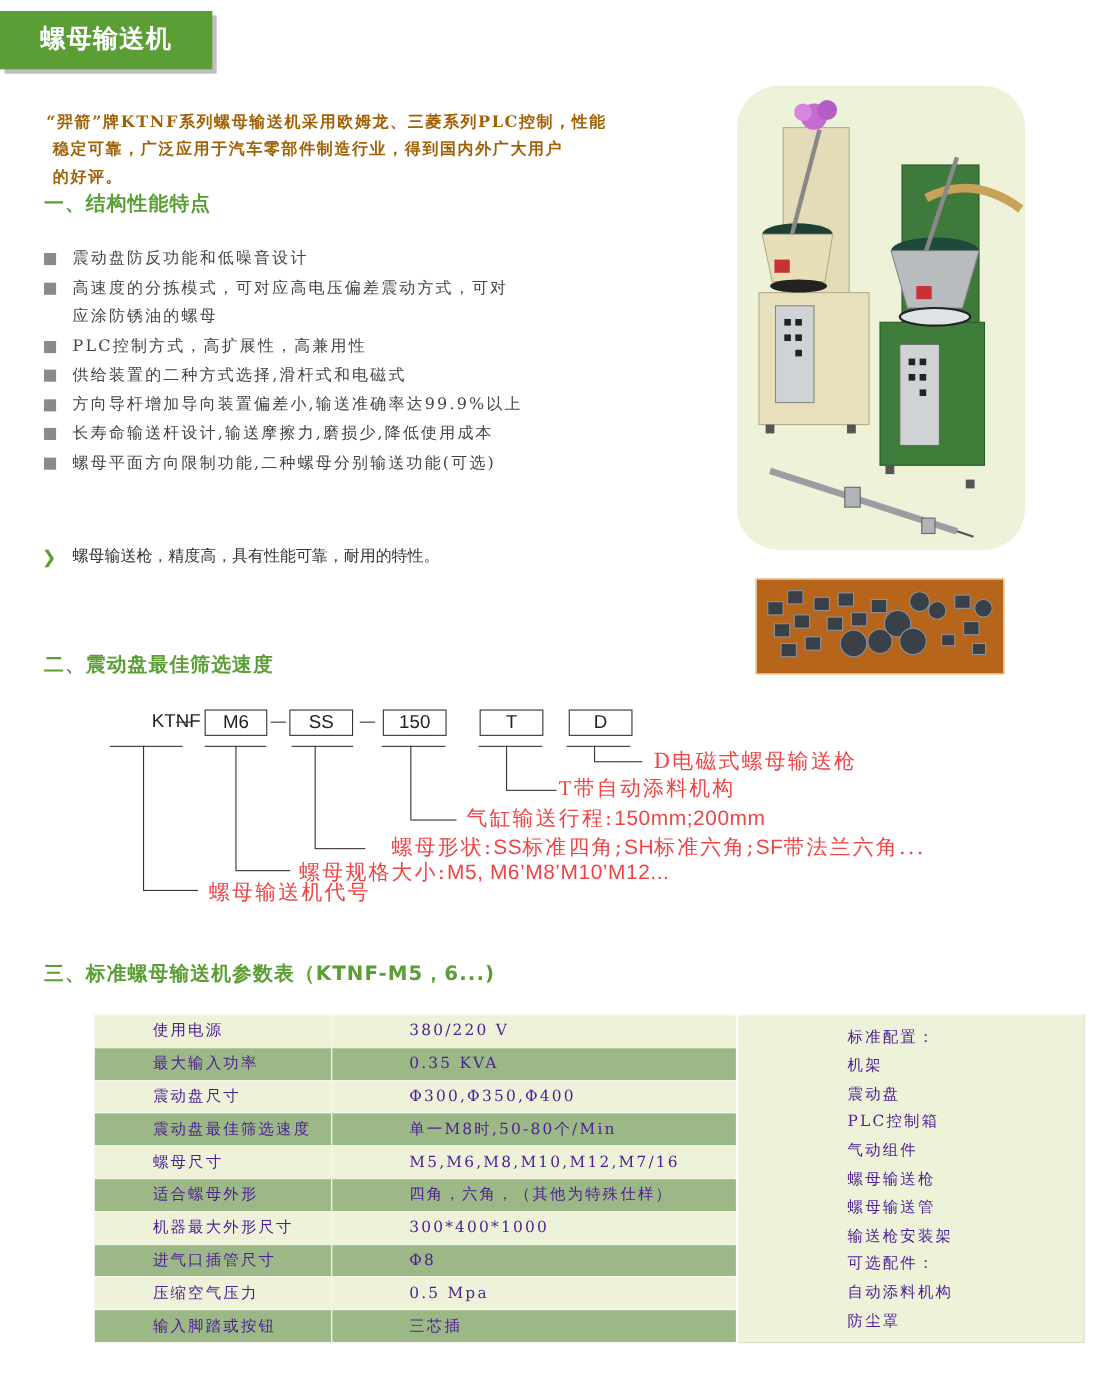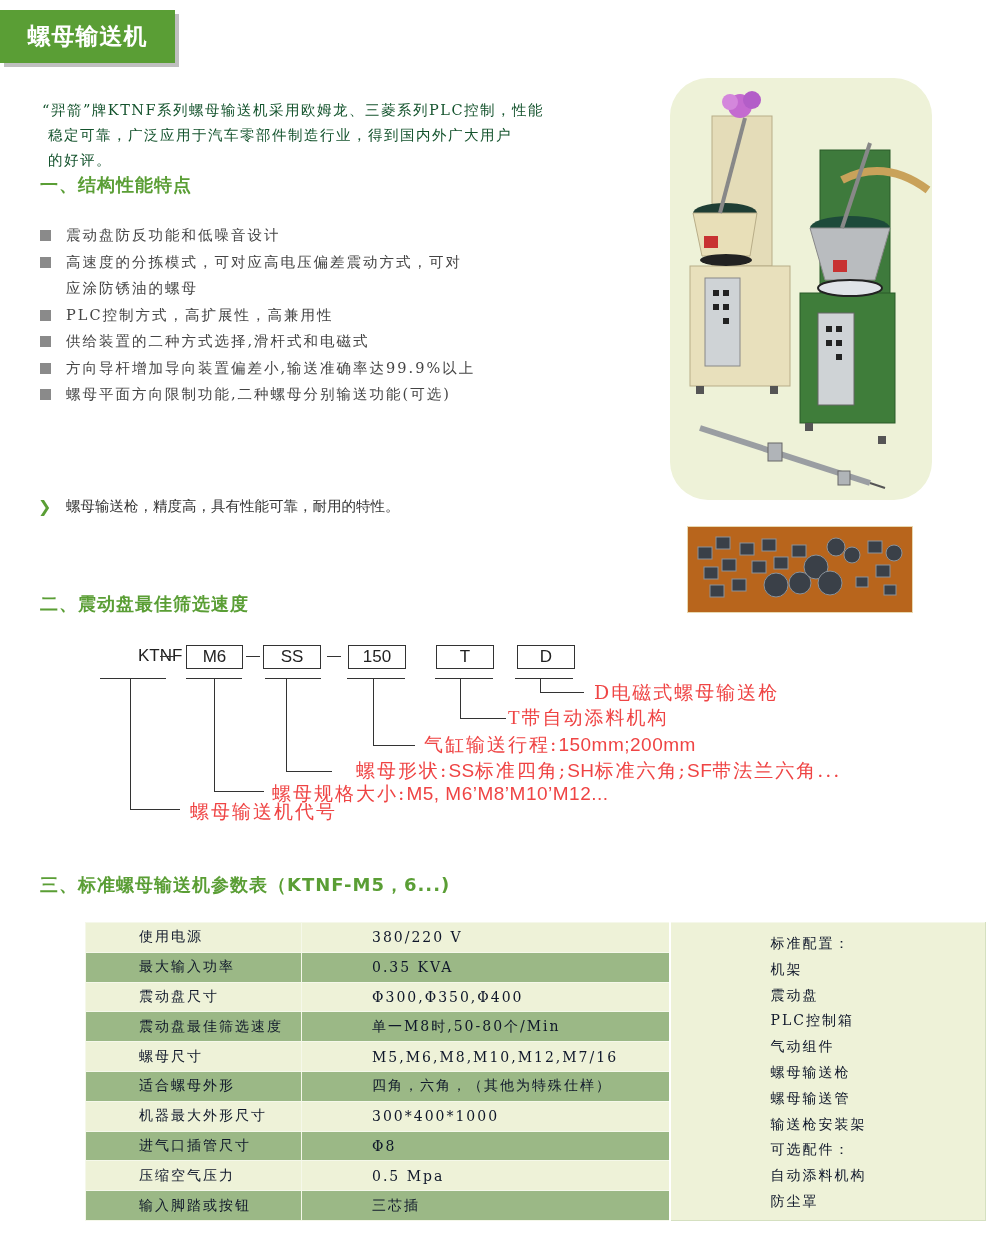--- a/index.html
+++ b/index.html
@@ -1,39 +1,39 @@
 <!DOCTYPE html>
 <html><head>
 <meta charset="utf-8">
 <style>
   html, body { margin:0; padding:0; }
   body { width:1000px; height:1257px; position:relative; background:#ffffff; overflow:hidden;
          font-family:"DejaVu Serif", serif; color:#333; }
   .abs { position:absolute; }
-  .banner { left:0; top:10px; width:175px; height:53px; background:#5a9e35; box-shadow:4px 4px 0 #bfbfbf;
+  .banner { left:0; top:10px; width:193px; height:53px; background:#5a9e35; box-shadow:4px 4px 0 #bfbfbf;
             color:#fff; font-family:"DejaVu Sans", sans-serif; font-weight:bold; font-size:23px;
             line-height:53px; text-align:center; letter-spacing:1px; }
-  .intro { left:42px; top:98px; width:560px; font-size:14.5px; line-height:25px; color:#14532d; letter-spacing:1.5px; }
+  .intro { left:42px; top:98px; width:560px; font-size:14.5px; line-height:25px; color:#a16207; letter-spacing:1.5px;font-weight:bold; }
   .intro p { margin:0; }
   .intro .l2, .intro .l3 { padding-left:6px; }
   .h2 { font-family:"DejaVu Sans", sans-serif; font-weight:bold; color:#5a9e35; font-size:18px; letter-spacing:1px; }
   .features { left:40px; top:222px; width:520px; margin:0; padding:0; list-style:none; }
   .features li { position:relative; padding-left:26px; font-size:14.5px; line-height:26.5px; color:#444; letter-spacing:2px; }
   .features li .bullet { position:absolute; left:0; top:8px; width:11px; height:11px; background:#8a8a8a; }
   .photo-main { left:670px; top:78px; width:262px; height:422px; background:#eef2d8; border-radius:38px; overflow:hidden; }
   .photo-nuts { left:687px; top:526px; width:224px; height:85px; background:#b8651c; border:1px solid #e8d8b0; overflow:hidden; }
   .note { left:38px; top:492px; width:500px; font-family:"DejaVu Sans", sans-serif; font-size:14.5px; line-height:29px; color:#333; }
   .note .chev { position:absolute; left:0; top:0; color:#5a9e35; font-weight:bold; font-size:16px; }
   .note p { margin:0; padding-left:28px; }
   .box { position:absolute; border:1px solid #333; height:22px; font-family:"Liberation Sans", sans-serif; font-size:17px; line-height:22px; text-align:center; color:#222; }
   .mtext { position:absolute; font-family:"Liberation Sans", sans-serif; font-size:17px; color:#222; line-height:22px;margin-left:40px; }
   .ln { position:absolute; background:#333; }
   .desc { position:absolute; font-size:19px; color:#ef4444; line-height:20px; letter-spacing:2px; white-space:nowrap; }
   .desc .lat { font-family:"Liberation Sans", sans-serif; letter-spacing:0.5px; }
-  table.params { position:absolute; left:85px; top:922px; width:901px; border-collapse:collapse; font-size:14px; color:#0f172a; }
+  table.params { position:absolute; left:85px; top:922px; width:901px; border-collapse:collapse; font-size:14px; color:#4c1d95; }
   table.params td { height:29.8px; padding:0; border:1px solid #f5f8ea; letter-spacing:2px; }
   table.params tr.light td.c1, table.params tr.light td.c2 { background:#eef2d8; }
   table.params tr.dark td.c1, table.params tr.dark td.c2 { background:#9bb886; }
   td.c1 { width:216px; padding-left:53px !important; box-sizing:border-box; }
   td.c2 { width:368px; padding-left:70px !important; box-sizing:border-box; }
   td.c3 { background:#eef2d8; vertical-align:top; padding-left:100px !important; padding-top:8px !important; border-left:2px solid #fff !important; border-right:1px solid #d5e0c0 !important; border-bottom:1px solid #d5e0c0 !important; }
   td.c3 div { line-height:25.8px; letter-spacing:2px; font-size:14px; }
 </style>
 </head>
 <body>
@@ -49,20 +49,21 @@
 </div>
 
 <div class="abs h2" style="left:40px; top:173px;">一、结构性能特点</div>
 
 <ul class="abs features">
   <li><span class="bullet"></span><span>震动盘防反功能和低噪音设计</span></li>
   <li><span class="bullet"></span><span>高速度的分拣模式，可对应高电压偏差震动方式，可对</span><br><span>应涂防锈油的螺母</span></li>
   <li><span class="bullet"></span><span>PLC控制方式，高扩展性，高兼用性</span></li>
   <li><span class="bullet"></span><span>供给装置的二种方式选择,滑杆式和电磁式</span></li>
   <li><span class="bullet"></span><span>方向导杆增加导向装置偏差小,输送准确率达99.9%以上</span></li>
+  <li><span class="bullet"></span><span>长寿命输送杆设计,输送摩擦力,磨损少,降低使用成本</span></li>
   <li><span class="bullet"></span><span>螺母平面方向限制功能,二种螺母分别输送功能(可选)</span></li>
 </ul>
 
 <div class="abs photo-main">
   <svg width="262" height="422" viewBox="0 0 262 422">
 
     <rect x="42" y="38" width="60" height="150" fill="#e4dcb8" stroke="#b8ad88"></rect>
     <rect x="20" y="188" width="100" height="120" fill="#e8e0bc" stroke="#b8ad88"></rect>
     <rect x="35" y="200" width="35" height="88" fill="#cfd3d6" stroke="#888"></rect>
     <rect x="43" y="212" width="6" height="6" fill="#222"></rect>

